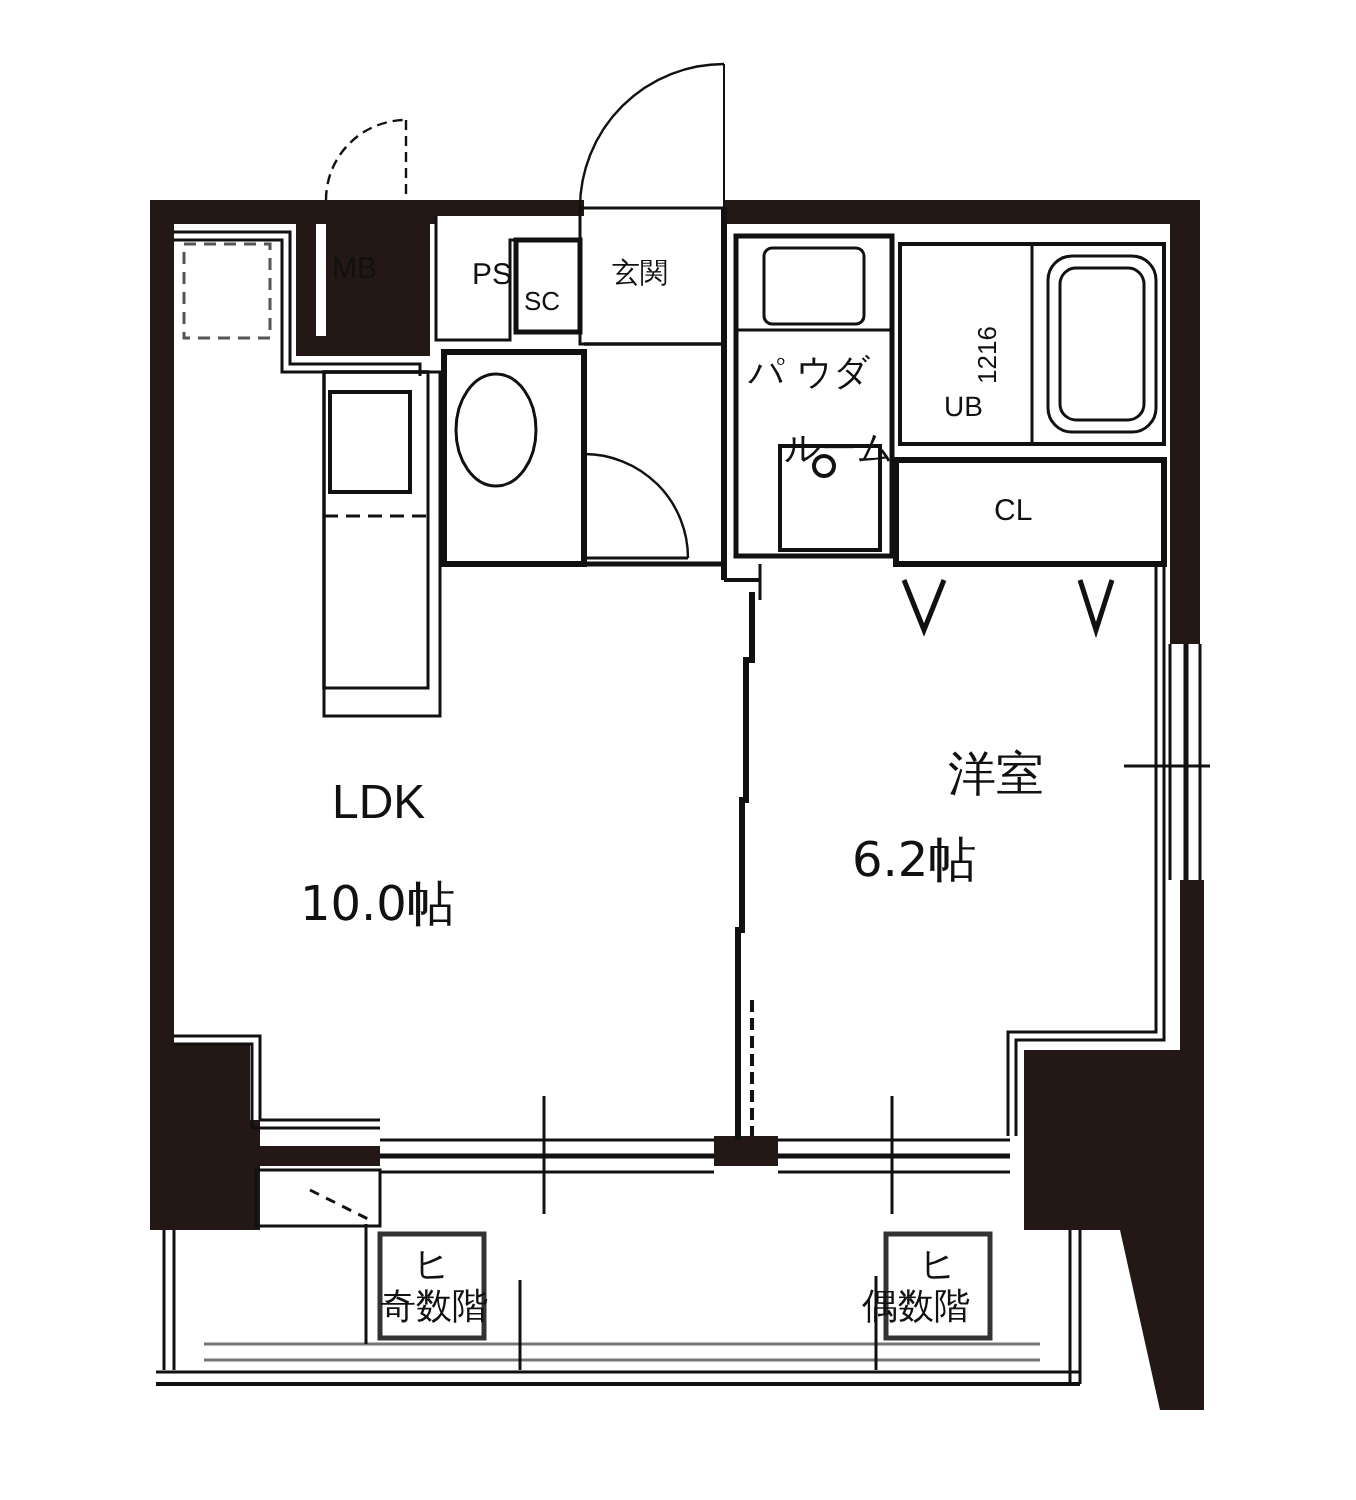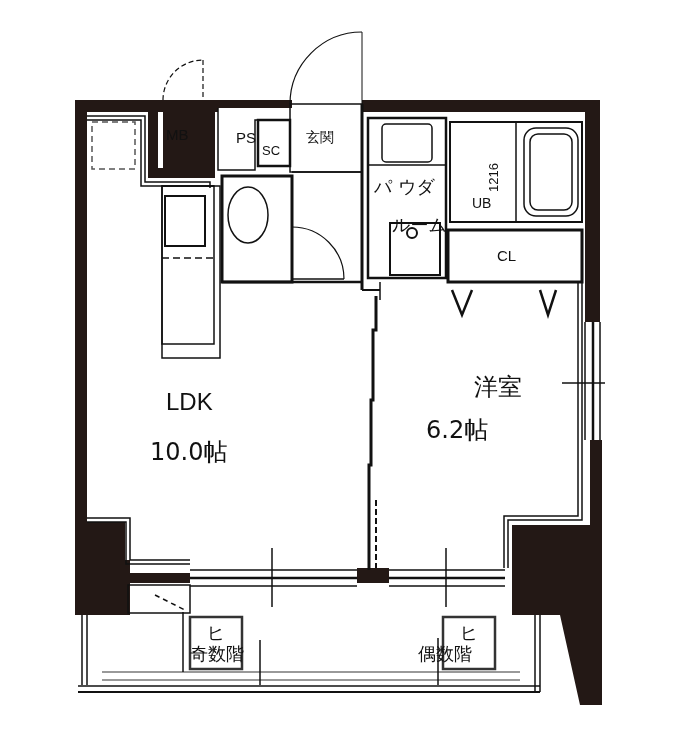--- a/index.html
+++ b/index.html
@@ -153,13 +153,13 @@
 <div class="lbl lbl-sm" style="left:497px;top:248px;">CL</div>
 
 <div class="lbl lbl-room" style="left:166px;top:390px;font-family:'Liberation Sans',sans-serif;">LDK</div>
 <div class="lbl lbl-room" style="left:150px;top:440px;">10.0帖</div>
 <div class="lbl lbl-room" style="left:430px;top:375px;margin-left:44px;">洋室</div>
 <div class="lbl lbl-room" style="left:426px;top:418px;">6.2帖</div>
 
 <div class="lbl lbl-jp-sm center" style="left:190px;top:624px;width:52px;">ヒ</div>
 <div class="lbl lbl-jp-sm center" style="left:190px;top:645px;width:52px;">奇数階</div>
 <div class="lbl lbl-jp-sm center" style="left:443px;top:624px;width:52px;">ヒ</div>
-<div class="lbl lbl-jp-sm center" style="left:418px;top:645px;width:44px;">偶数階</div>
+<div class="lbl lbl-jp-sm center" style="left:431px;top:645px;width:44px;">偶数階</div>
 
 </body></html>

